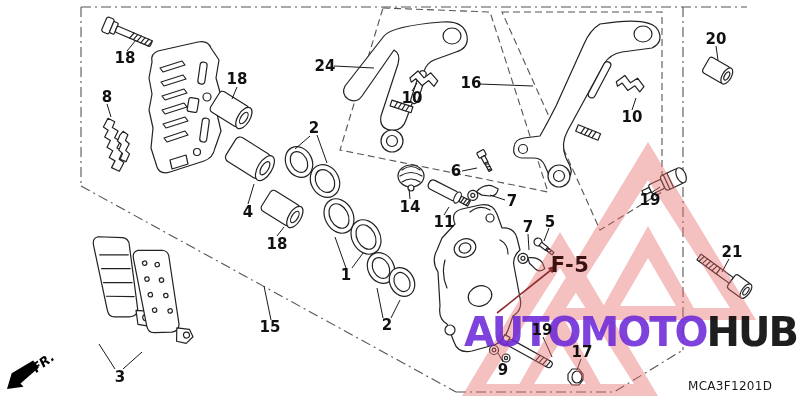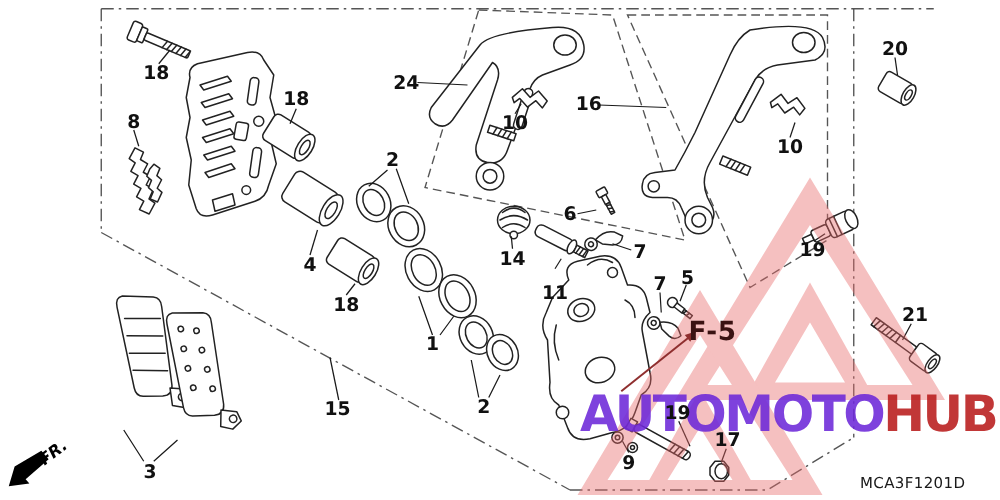--- a/index.html
+++ b/index.html
@@ -13,21 +13,21 @@
           font-weight:bold;font-size:15px;color:#111;white-space:nowrap;text-align:right;}
   .xref{position:absolute;z-index:5;transform:translate(-50%,-50%);
         font-weight:bold;font-size:21px;color:#3a1212;letter-spacing:.5px;}
   .fr-text{position:absolute;z-index:5;left:31px;top:355px;font-weight:bold;font-style:italic;
            font-size:13px;color:#000;transform:rotate(-37deg);}
   .diagram-code{position:absolute;z-index:5;left:688px;top:379px;font-weight:normal;
                 font-size:12px;color:#1a1a1a;letter-spacing:.3px;}
   .wm-text{position:absolute;z-index:4;left:464px;top:312px;font-weight:bold;font-size:40px;
            letter-spacing:-2px;line-height:1;opacity:.88;white-space:nowrap;pointer-events:none;}
   .wm-a{color:#6d28d9;}
-  .wm-b{color:#b91c1c;}
+  .wm-b{color:#000000;}
 </style>
 </head>
 <body>
 
 <div id="stage">
 
   <svg id="art-layer" width="800" height="400" viewBox="0 0 800 400">
 
     <g stroke="#555" fill="none" stroke-width="1.1">
       <path stroke-dasharray="10 4 2 4" d="M81,7 H747 M81,7 V186 M81,186 L456,392 M456,392 H614 L683,350 M683,7 V350"></path>
@@ -304,21 +304,21 @@
   <div class="plabel" style="left:346px;top:275px">1</div>
   <div class="plabel" style="left:387px;top:325px">2</div>
   <div class="plabel" style="left:325px;top:66px">24</div>
   <div class="plabel" style="left:412px;top:98px">10</div>
   <div class="plabel" style="left:471px;top:83px">16</div>
   <div class="plabel" style="left:632px;top:117px">10</div>
   <div class="plabel" style="left:716px;top:39px">20</div>
   <div class="plabel" style="left:650px;top:200px">19</div>
   <div class="plabel" style="left:456px;top:171px">6</div>
   <div class="plabel" style="left:410px;top:207px">14</div>
-  <div class="plabel" style="left:444px;top:234px">11</div>
+  <div class="plabel" style="left:444px;top:222px">11</div>
   <div class="plabel" style="left:512px;top:201px">7</div>
   <div class="plabel" style="left:528px;top:227px">7</div>
   <div class="plabel" style="left:550px;top:222px">5</div>
   <div class="plabel" style="left:270px;top:327px">15</div>
   <div class="plabel" style="left:120px;top:377px">3</div>
   <div class="plabel" style="left:503px;top:370px">9</div>
   <div class="plabel" style="left:542px;top:330px">19</div>
   <div class="plabel" style="left:582px;top:352px">17</div>
   <div class="plabel" style="left:732px;top:252px">21</div>
 

